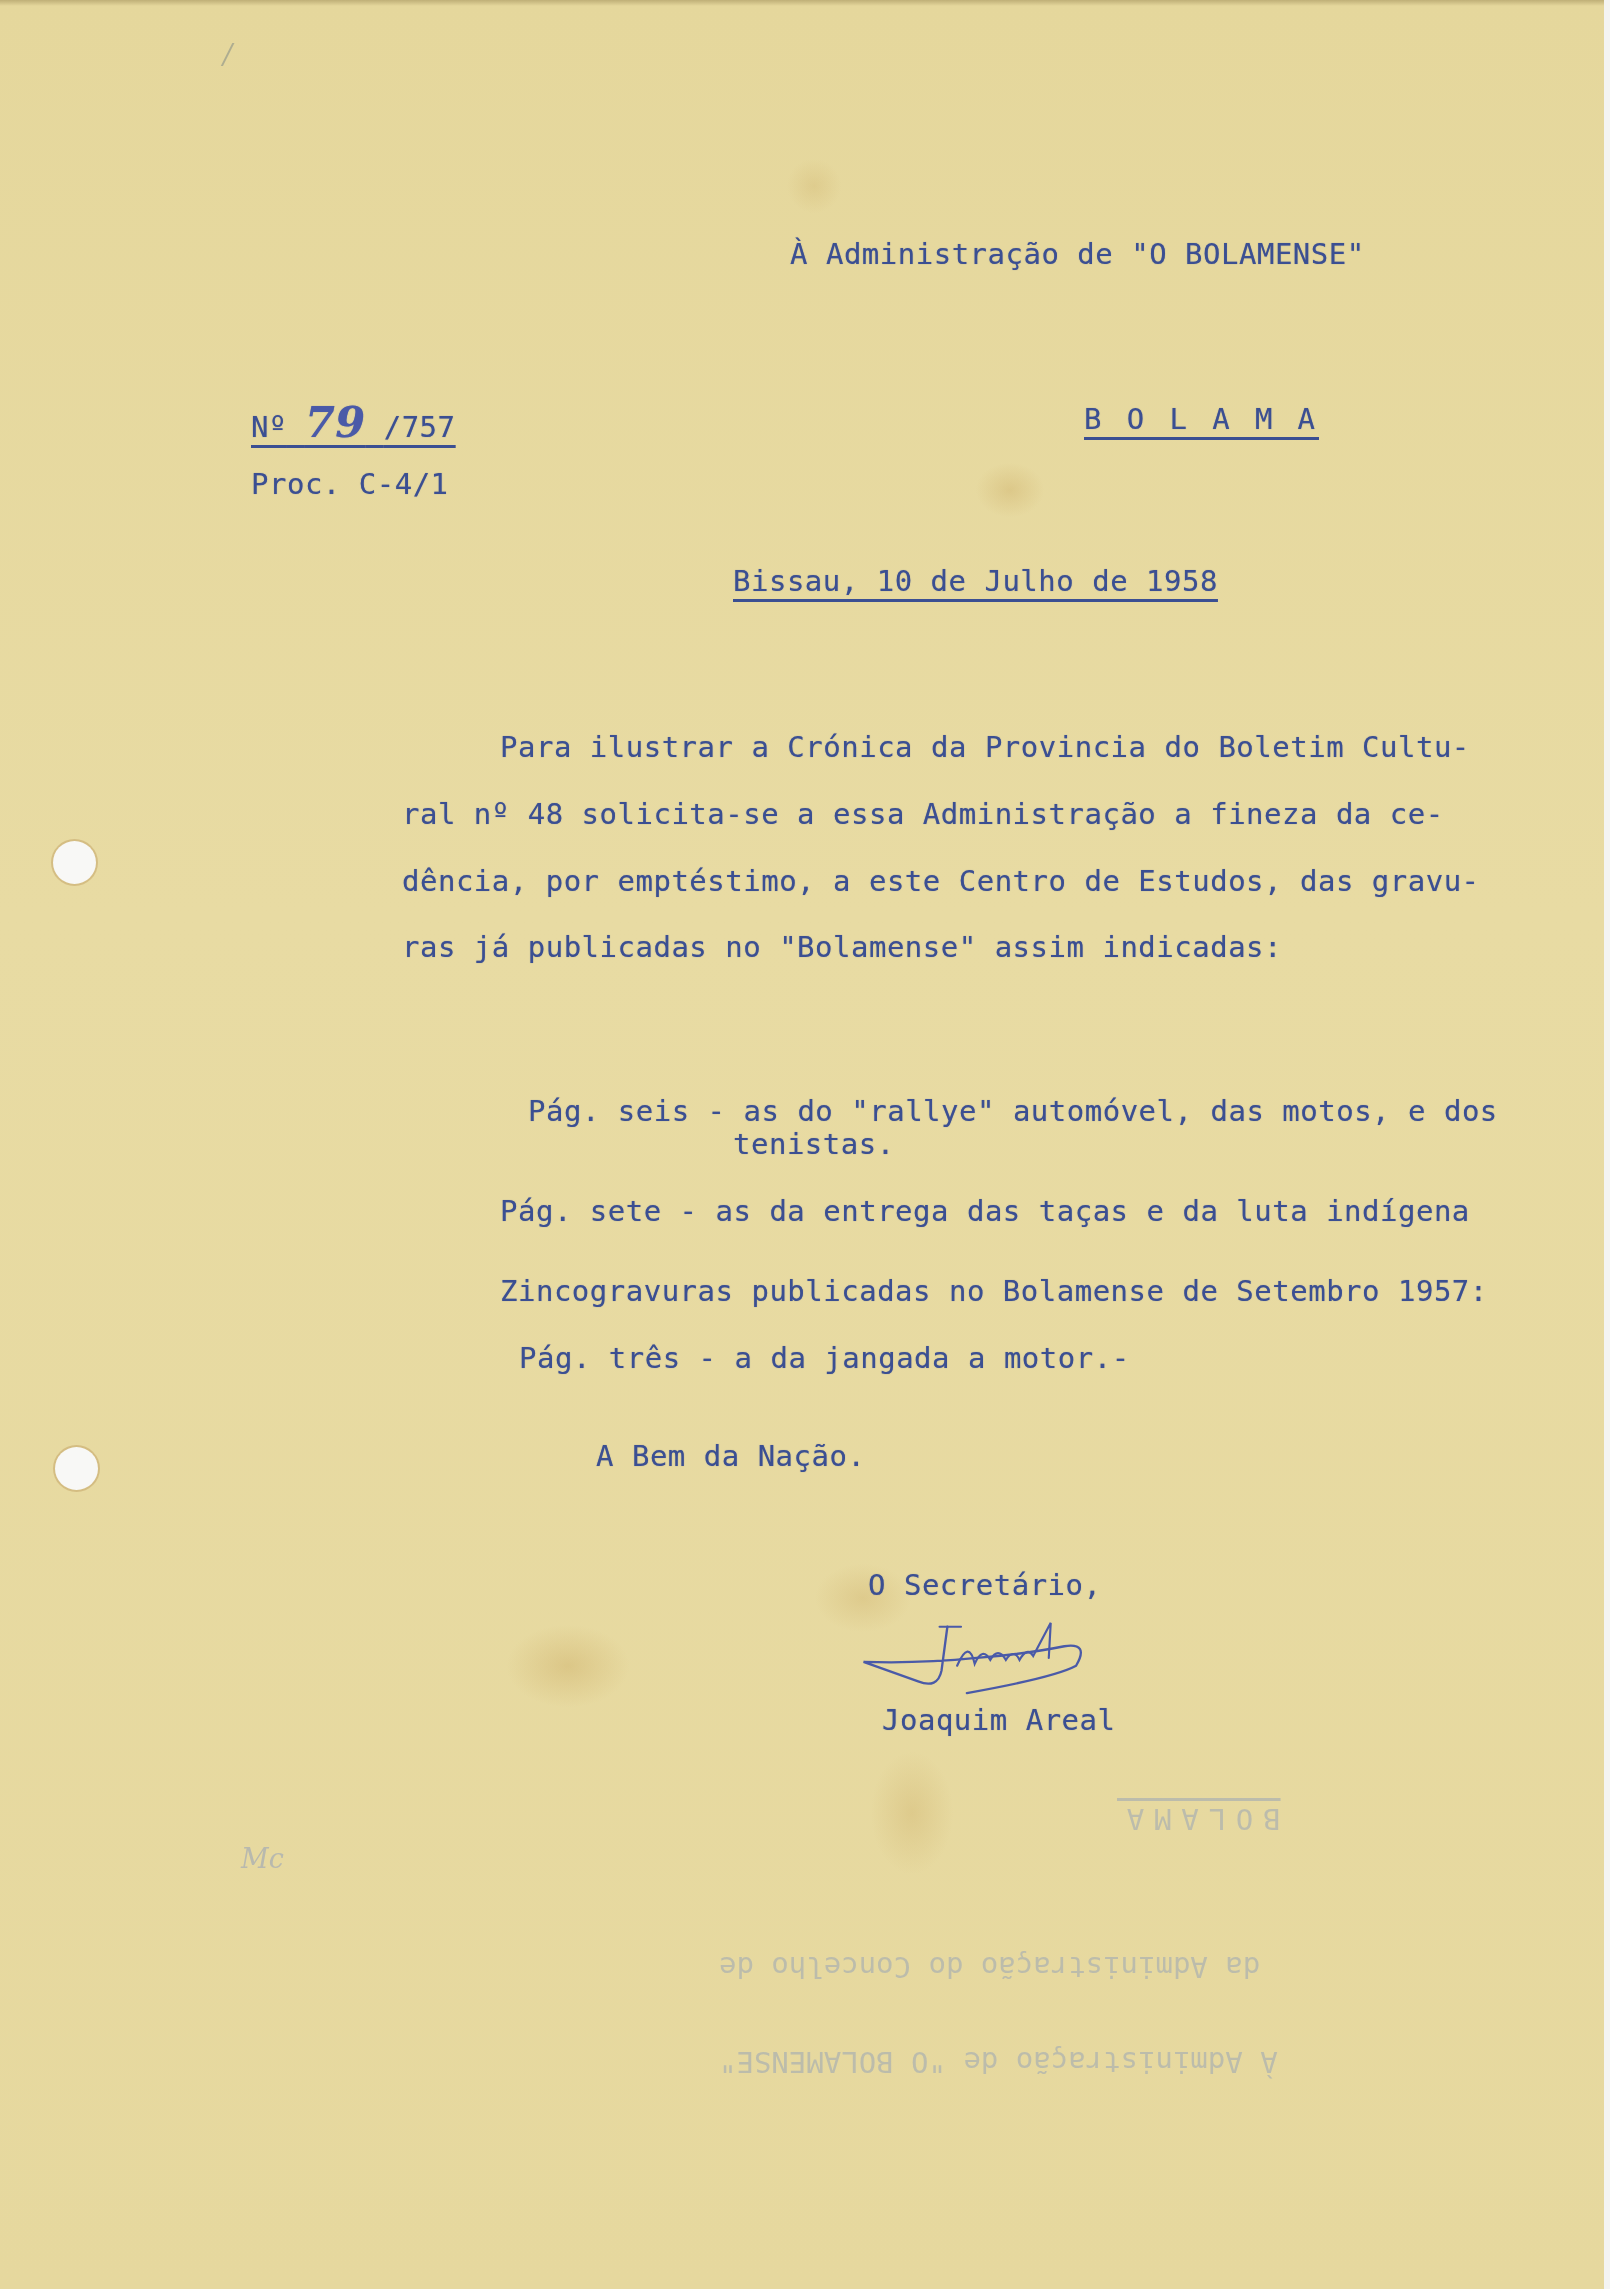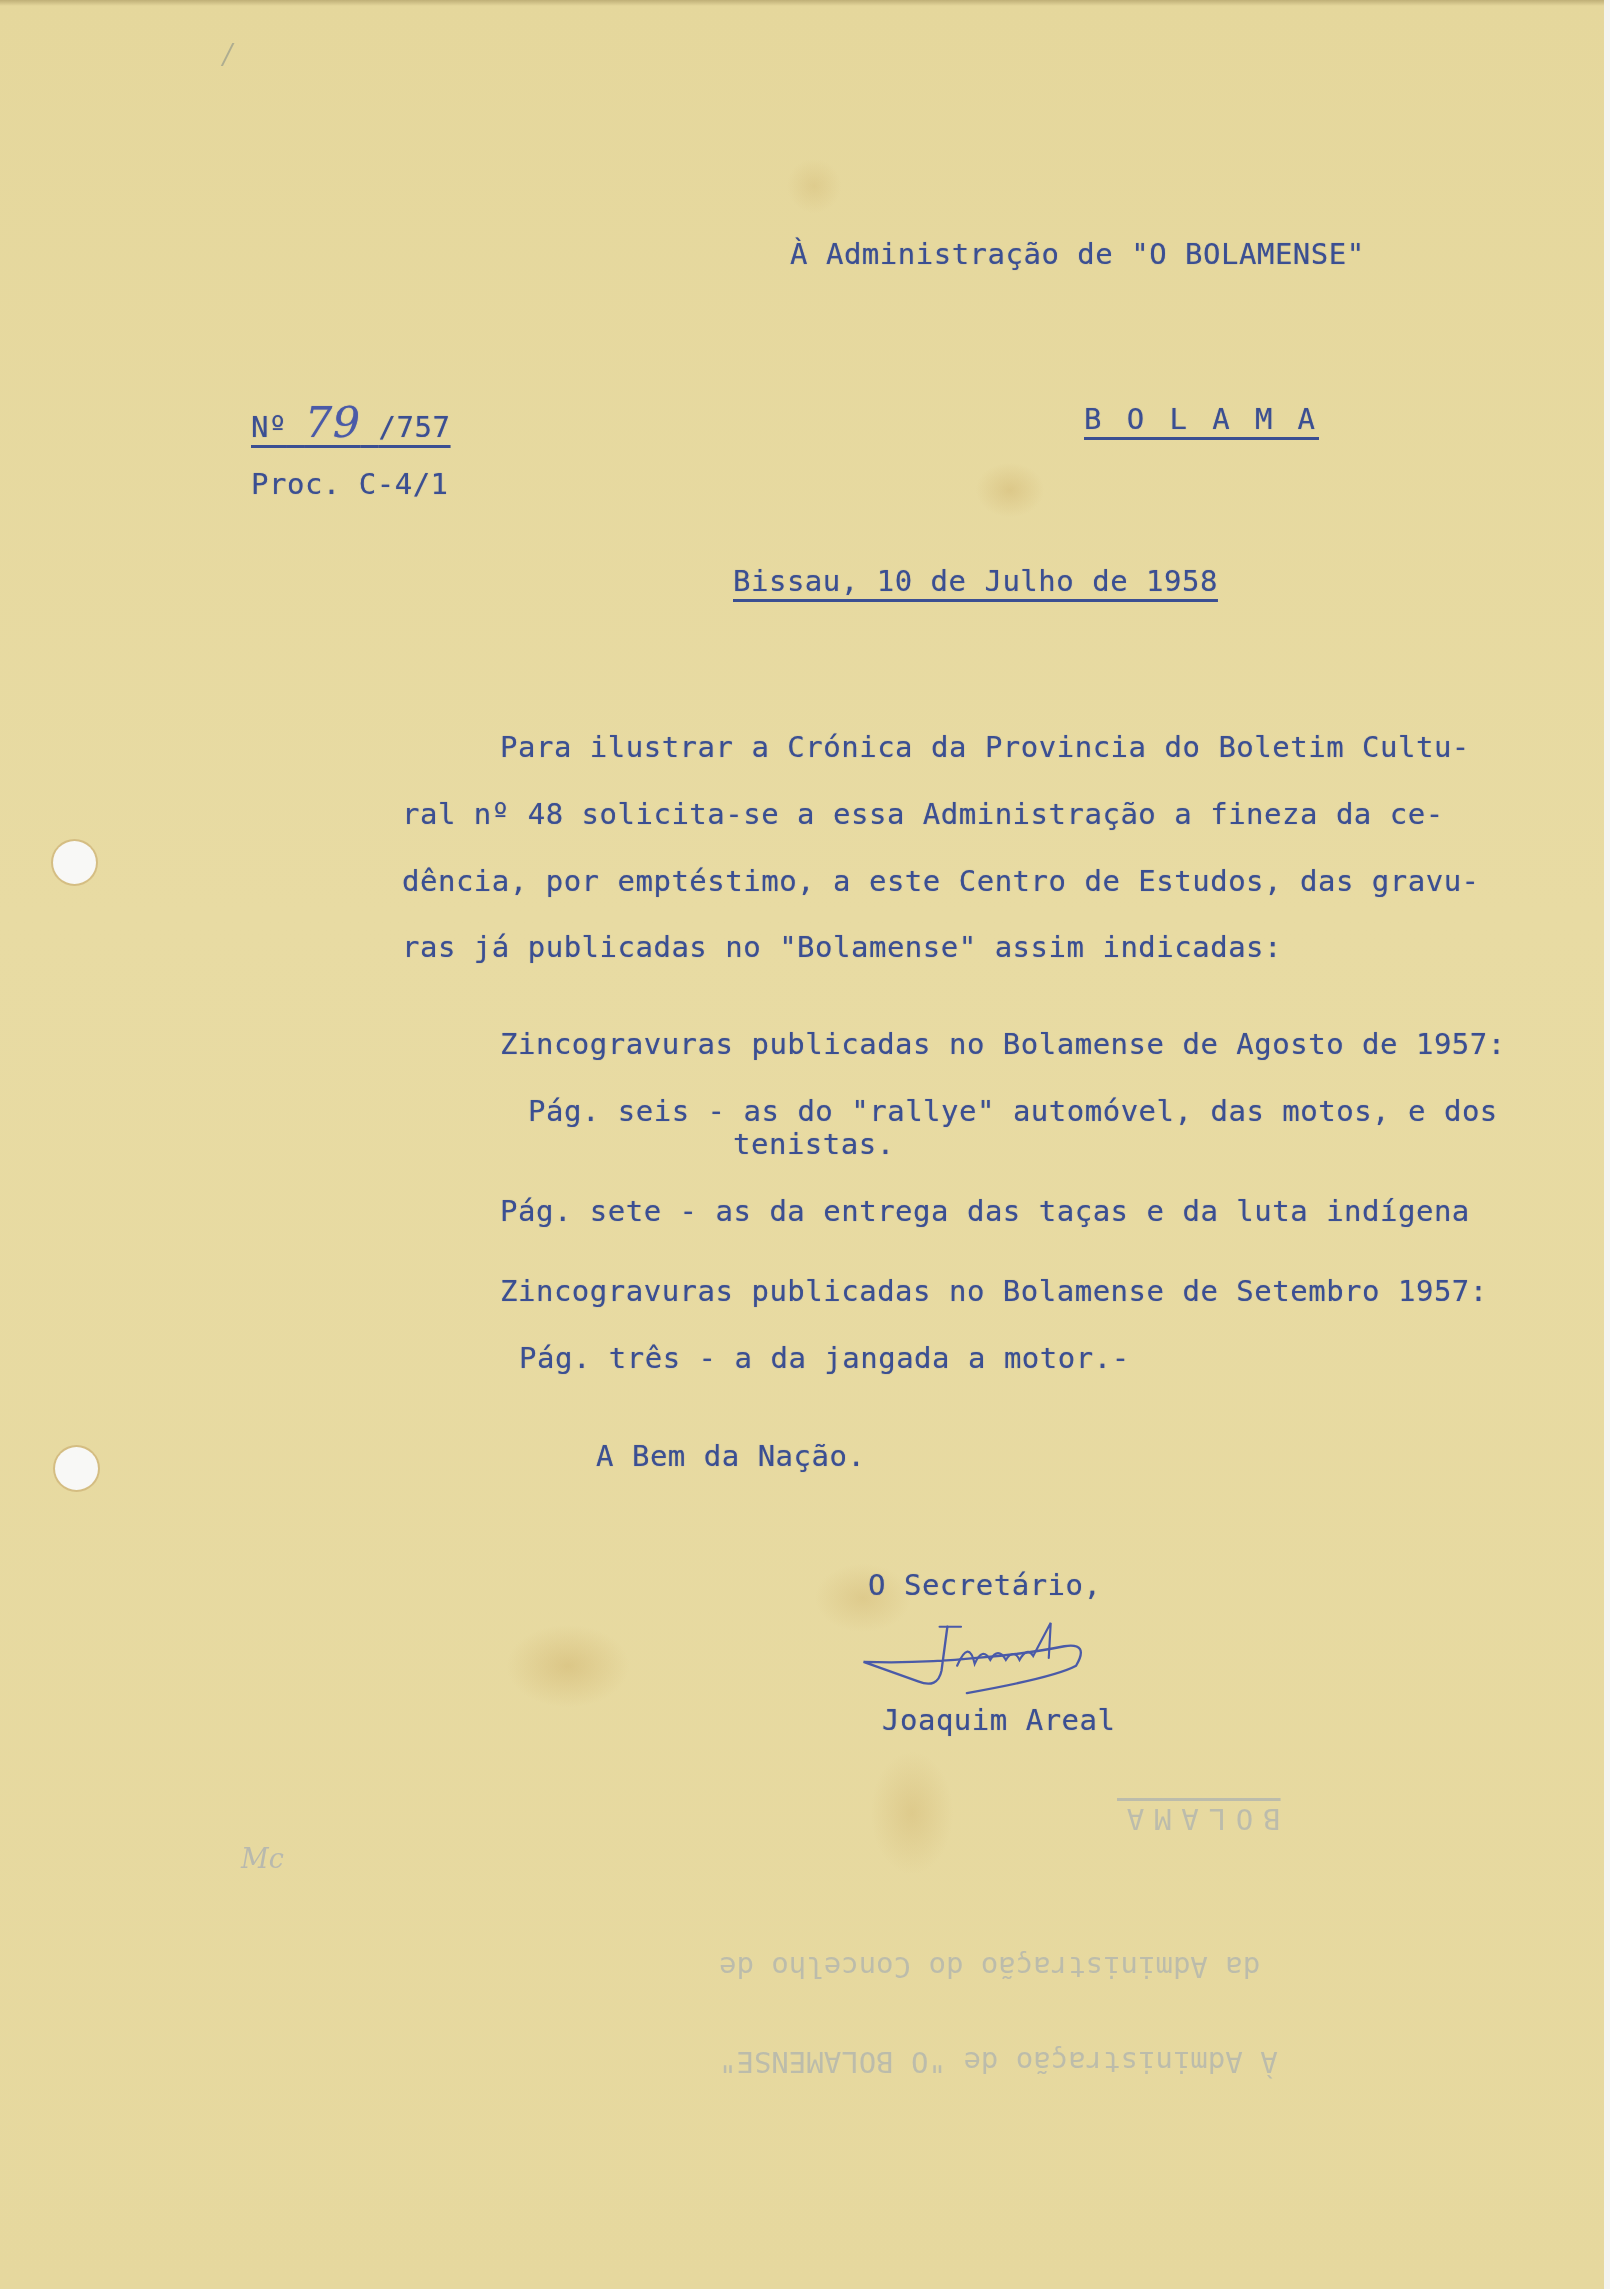--- a/index.html
+++ b/index.html
@@ -62,34 +62,33 @@
 
 <div class="paper">
 
   <div class="hole" style="left:53px; top:841px;"></div>
   <div class="hole" style="left:55px; top:1447px;"></div>
 
   <div class="pencil" style="left:223px; top:39px;">/</div>
 
   <div class="tw" style="left:790px; top:237px;">À Administração de "O BOLAMENSE"</div>
 
-  <div class="tw ul" style="left:251px; top:397px;"><span>Nº</span> <span class="hand" style="font-size:43px;">79</span> <span>/757</span></div>
+  <div class="tw ul" style="left:251px; top:397px;"><span>Nº</span> <span class="hand" style="font-size:43px;font-weight:bold;">79</span> <span>/757</span></div>
 
   <div class="tw" style="left:251px; top:467px;">Proc. C-4/1</div>
 
   <div class="tw ul" style="left:1084px; top:402px; letter-spacing:3.9px;">B O L A M A</div>
 
   <div class="tw ul" style="left:733px; top:564px;">Bissau, 10 de Julho de 1958</div>
 
   <div class="tw" style="left:500px; top:730px;">Para ilustrar a Crónica da Provincia do Boletim Cultu-</div>
   <div class="tw" style="left:402px; top:797px;">ral nº 48 solicita-se a essa Administração a fineza da ce-</div>
   <div class="tw" style="left:402px; top:864px;">dência, por emptéstimo, a este Centro de Estudos, das gravu-</div>
   <div class="tw" style="left:402px; top:930px;">ras já publicadas no "Bolamense" assim indicadas:</div>
 
-  <div class="tw" style="left:500px; top:1027px;">Zincogravuras publicadas no Bolamense de Agosto de 1957:</div>
   <div class="tw" style="left:528px; top:1094px;">Pág. seis - as do "rallye" automóvel, das motos, e dos</div>
   <div class="tw" style="left:733px; top:1127px;">tenistas.</div>
   <div class="tw" style="left:500px; top:1194px;">Pág. sete - as da entrega das taças e da luta indígena</div>
 
   <div class="tw" style="left:500px; top:1274px;">Zincogravuras publicadas no Bolamense de Setembro 1957:</div>
   <div class="tw" style="left:519px; top:1341px;">Pág. três - a da jangada a motor.-</div>
 
   <div class="tw" style="left:596px; top:1439px;text-align:right;">A Bem da Nação.</div>
 
   <div class="tw" style="left:868px; top:1568px;">O Secretário,</div>

